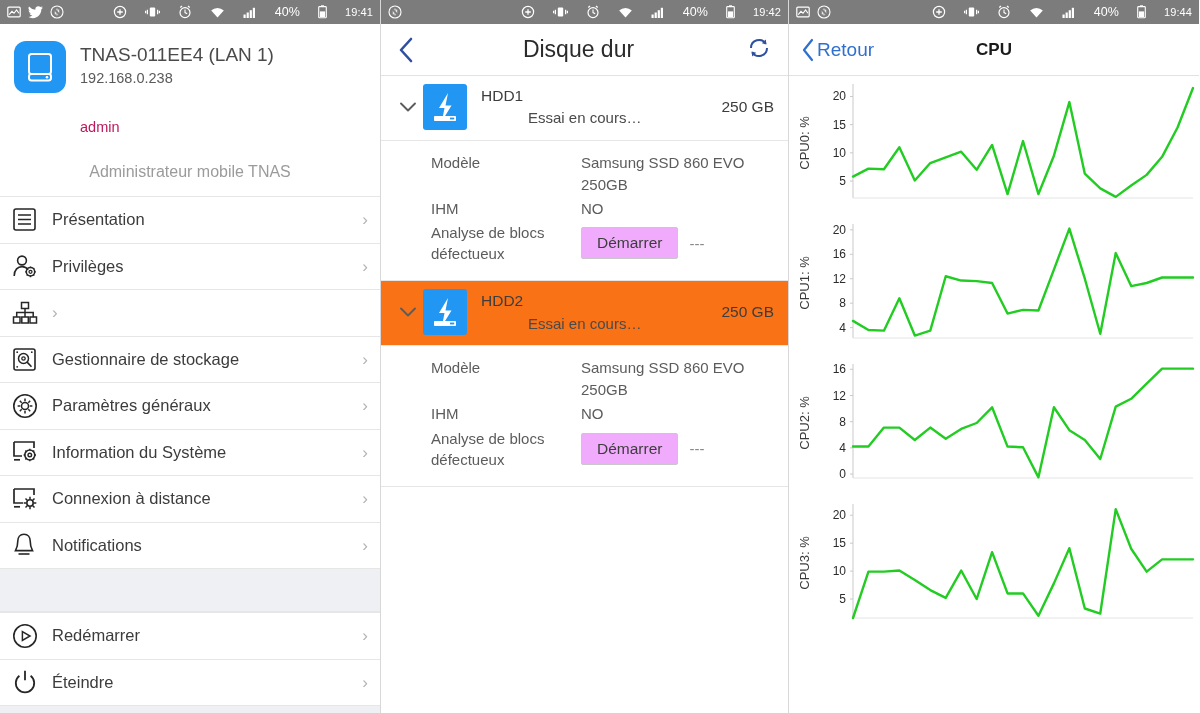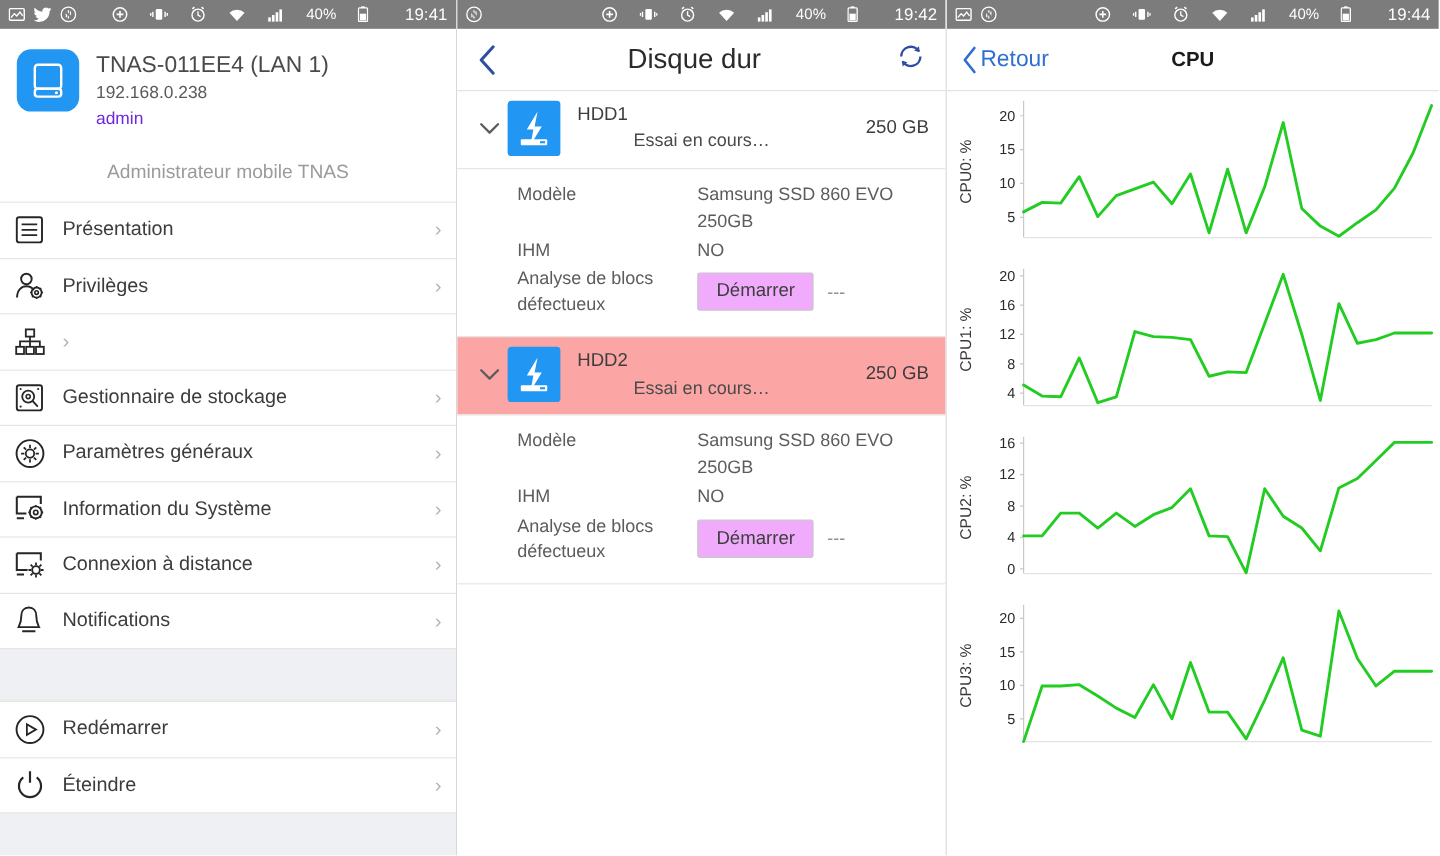--- a/index.html
+++ b/index.html
@@ -19,33 +19,33 @@
   .statusbar {
     height: 24px; background: #7c7c7c; color: #ffffff;
     display: flex; align-items: center; padding: 0 7px;
     font-size: 12.5px; letter-spacing: .1px;
   }
   .sb-left { display: flex; align-items: center; gap: 7px; }
   .sb-right { margin-left: auto; display: flex; align-items: center; gap: 18px; justify-content: space-between; }
   .sb-icn { display: inline-flex; align-items: center; justify-content: center; }
   .sb-icn svg { display: block; }
   .sb-text { font-size: 12.5px; }
-  .sb-time { font-size: 14px; margin-left: 12px; }
+  .sb-time { font-size: 11px; }
 
   
   .device-head { display: flex; padding: 17px 0 10px 14px; gap: 14px; }
   .device-icon {
     width: 52px; height: 52px; border-radius: 12px;
     background: #2196f3; flex: none;
     display: flex; align-items: center; justify-content: center;
   }
   .device-meta { padding-top: 1px; }
   .device-title { font-size: 19px; color: #4a4a4a; line-height: 1.35; }
   .device-ip  { font-size: 14.5px; color: #5a5a5a; line-height: 1.5; }
-  .device-user{ font-size: 14.5px; color: #6d28d9; line-height: 1.5; }
+  .device-user{ font-size: 14.5px; color: #be185d; line-height: 1.5; margin-top: 28px; }
 
   .section-caption {
     text-align: center; color: #9b9b9b; font-size: 16px;
     padding: 14px 0 15px 0;
   }
 
   .menu-item {
     display: flex; align-items: center; height: 46.5px;
     border-top: 1px solid #e6e6e6;
     padding: 0 12px 0 12px; background: #fff; cursor: pointer;
@@ -65,21 +65,21 @@
   .nav-title {
     position: absolute; left: 0; right: 12px; text-align: center;
     font-size: 23px; color: #2b2b2b; pointer-events: none;
   }
   .nav-refresh { margin-left: auto; cursor: pointer; z-index: 2; }
 
   .disk-row {
     display: flex; align-items: center; padding: 8px 14px 10px 12px;
     border-bottom: 1px solid #e6e6e6; cursor: pointer; min-height: 60px;
   }
-  .disk-row.highlight { background: #fca5a5; }
+  .disk-row.highlight { background: #f97316; }
   .disk-caret { width: 30px; flex: none; color: #666; display:flex; align-items:center; justify-content:center; }
   .disk-icon {
     width: 44px; height: 46px; border-radius: 3px; background: #2196f3;
     flex: none; margin-right: 14px; display: flex; align-items: center; justify-content: center;
   }
   .disk-names { flex: 1; }
   .disk-name { font-size: 15.5px; color: #3d3d3d; line-height: 1.45; }
   .disk-sub  { font-size: 15px; color: #4a4a4a; line-height: 1.45; margin-left: 47px; }
   .disk-size { font-size: 15.5px; color: #3d3d3d; white-space: nowrap; }
 

